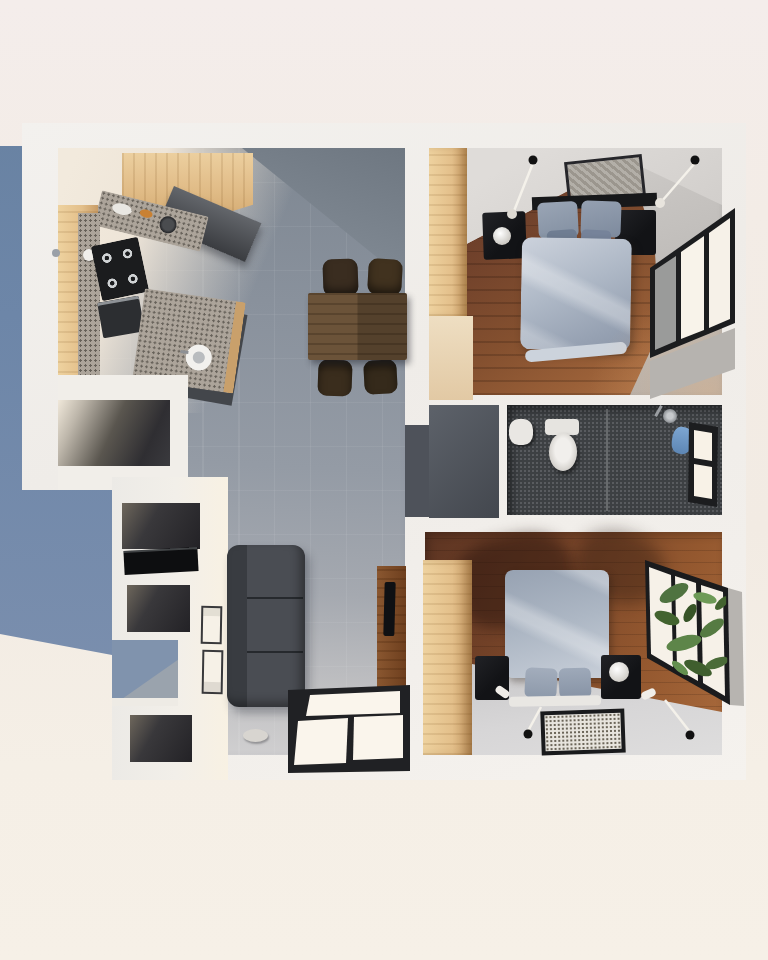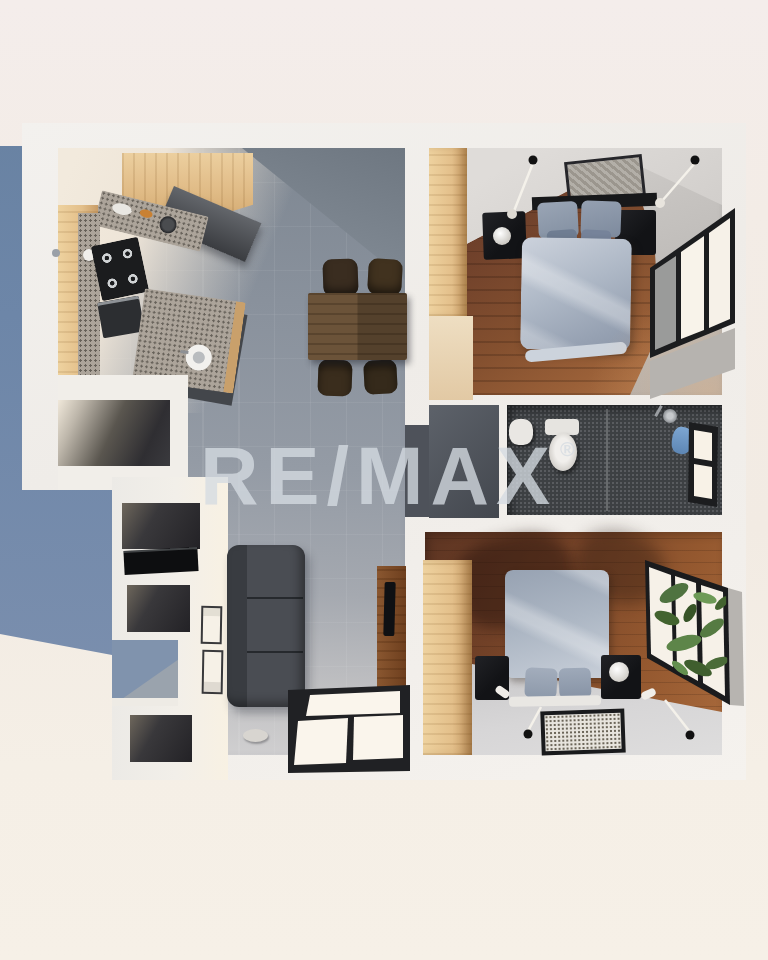--- a/index.html
+++ b/index.html
@@ -222,15 +222,14 @@
       <circle cx="673" cy="37" r="4.5" fill="#111"></circle>
       <circle cx="638" cy="80" r="5" fill="#e8e4dd"></circle>
 
       <line x1="506" y1="608" x2="519" y2="584" stroke="#f4f1ea" stroke-width="2.5"></line>
       <circle cx="506" cy="611" r="4.5" fill="#111"></circle>
       <line x1="668" y1="609" x2="643" y2="577" stroke="#f4f1ea" stroke-width="2.5"></line>
       <circle cx="668" cy="612" r="4.5" fill="#111"></circle>
     </svg>
   </div>
 
-  <div class="abs" id="wm"><span>RE/MAX</span><span class="reg">®</span></div>
 
 </div>
 
 </body></html>

